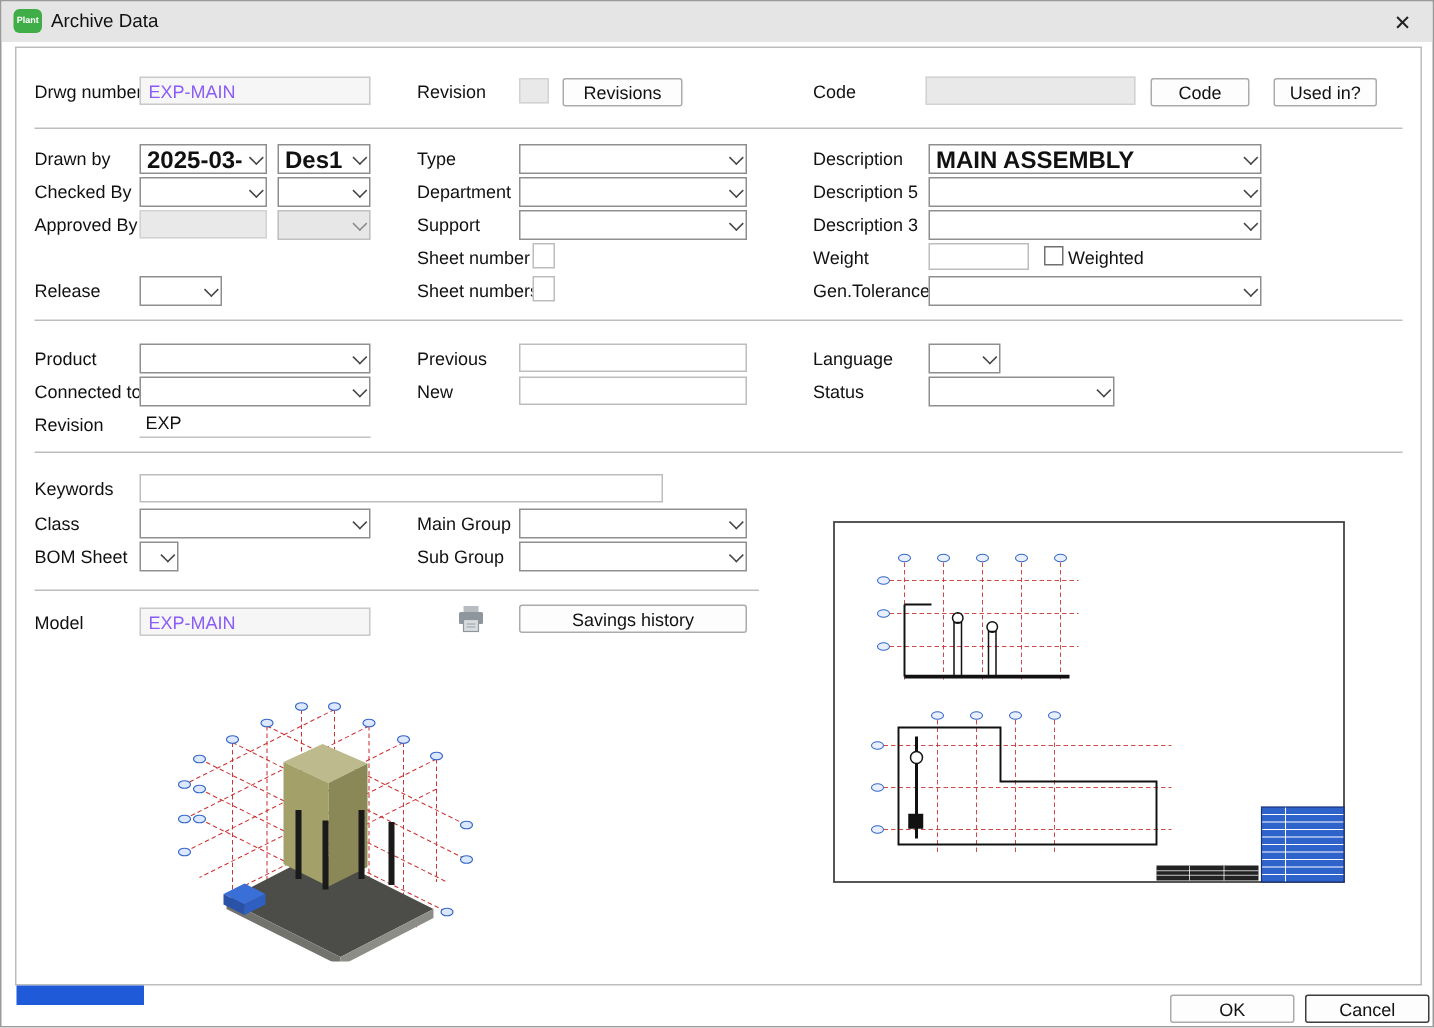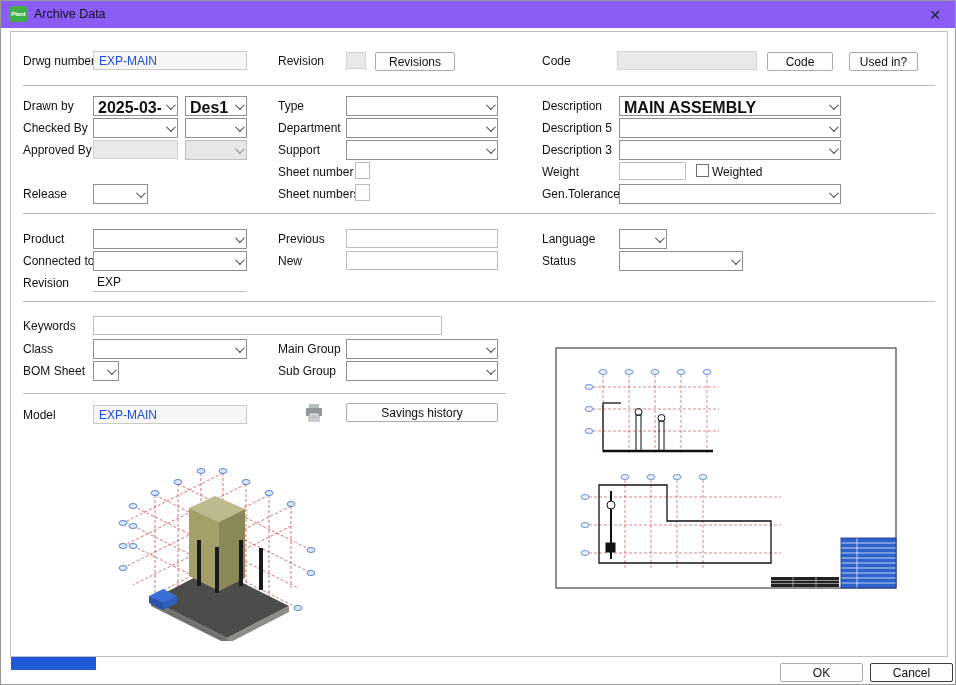--- a/index.html
+++ b/index.html
@@ -1,25 +1,25 @@
 <!DOCTYPE html>
 <html><head>
 <meta charset="utf-8">
 <style>
   * { margin:0; padding:0; box-sizing:border-box; }
   html,body { background:#d6d6d6; }
   body { font-family:"Liberation Sans", sans-serif; }
   .dialog { position:relative; width:956px; height:685px; background:#ffffff; border:1px solid #9a9a9a; overflow:hidden; font-size:12px; color:#111; }
-  .titlebar { position:absolute; left:0; top:0; width:100%; height:27px; background:#8b5cf6; }
+  .titlebar { position:absolute; left:0; top:0; width:100%; height:27px; background:#e5e5e5; }
   .app-icon { position:absolute; left:8px; top:5px; width:19px; height:16px; background:#3fae49; border-radius:4px; color:#fff; font-size:6px; font-weight:bold; display:flex; align-items:center; justify-content:center; }
   .title-text { position:absolute; left:33px; top:6px; font-size:12.5px; color:#111; }
   .close-btn { position:absolute; right:10px; top:4px; width:20px; height:20px; display:flex; align-items:center; justify-content:center; font-size:14px; color:#222; cursor:pointer; }
   .content-border { position:absolute; left:9px; top:30px; width:938px; height:626px; border:1px solid #bdbdbd; }
   .label { position:absolute; font-size:12px; color:#111; white-space:nowrap; }
-  .field { position:absolute; height:19px; border:1px solid #c9c9c9; background:#f6f6f6; font-size:12px; padding:2px 5px; color:#1d4ed8; white-space:nowrap; overflow:hidden; }
+  .field { position:absolute; height:19px; border:1px solid #c9c9c9; background:#f6f6f6; font-size:12px; padding:2px 5px; color:#8b5cf6; white-space:nowrap; overflow:hidden; }
   .field.gray { background:#e9e9e9; border-color:#d2d2d2; }
   .input { position:absolute; height:19px; border:1px solid #bdbdbd; background:#ffffff; font-size:12px; padding:2px 5px; }
   .uline { position:absolute; height:19px; border-bottom:1px solid #c2c2c2; font-size:12px; padding:2px 4px; }
   .combo { position:absolute; height:20px; border:1px solid #8f8f8f; background:#ffffff; display:flex; align-items:stretch; }
   .combo .txt { flex:1; padding:2px 4px 0 4px; font-size:16px; white-space:nowrap; overflow:hidden;font-weight:bold; }
   .combo .arr { width:16px; display:flex; align-items:center; justify-content:center; }
   .combo .arr::after { content:""; width:6px; height:6px; border-right:1.4px solid #444; border-bottom:1.4px solid #444; transform:rotate(45deg) translateY(-2px); }
   .combo.gray { background:#e7e7e7; border-color:#c0c0c0; }
   .combo.gray .arr::after { border-color:#8a8a8a; }
   .btn { position:absolute; height:19px; background:#fdfdfd; border:1px solid #ababab; border-radius:2px; font-size:12px; font-family:"Liberation Sans",sans-serif; display:flex; align-items:center; justify-content:center; cursor:pointer; color:#111; }

